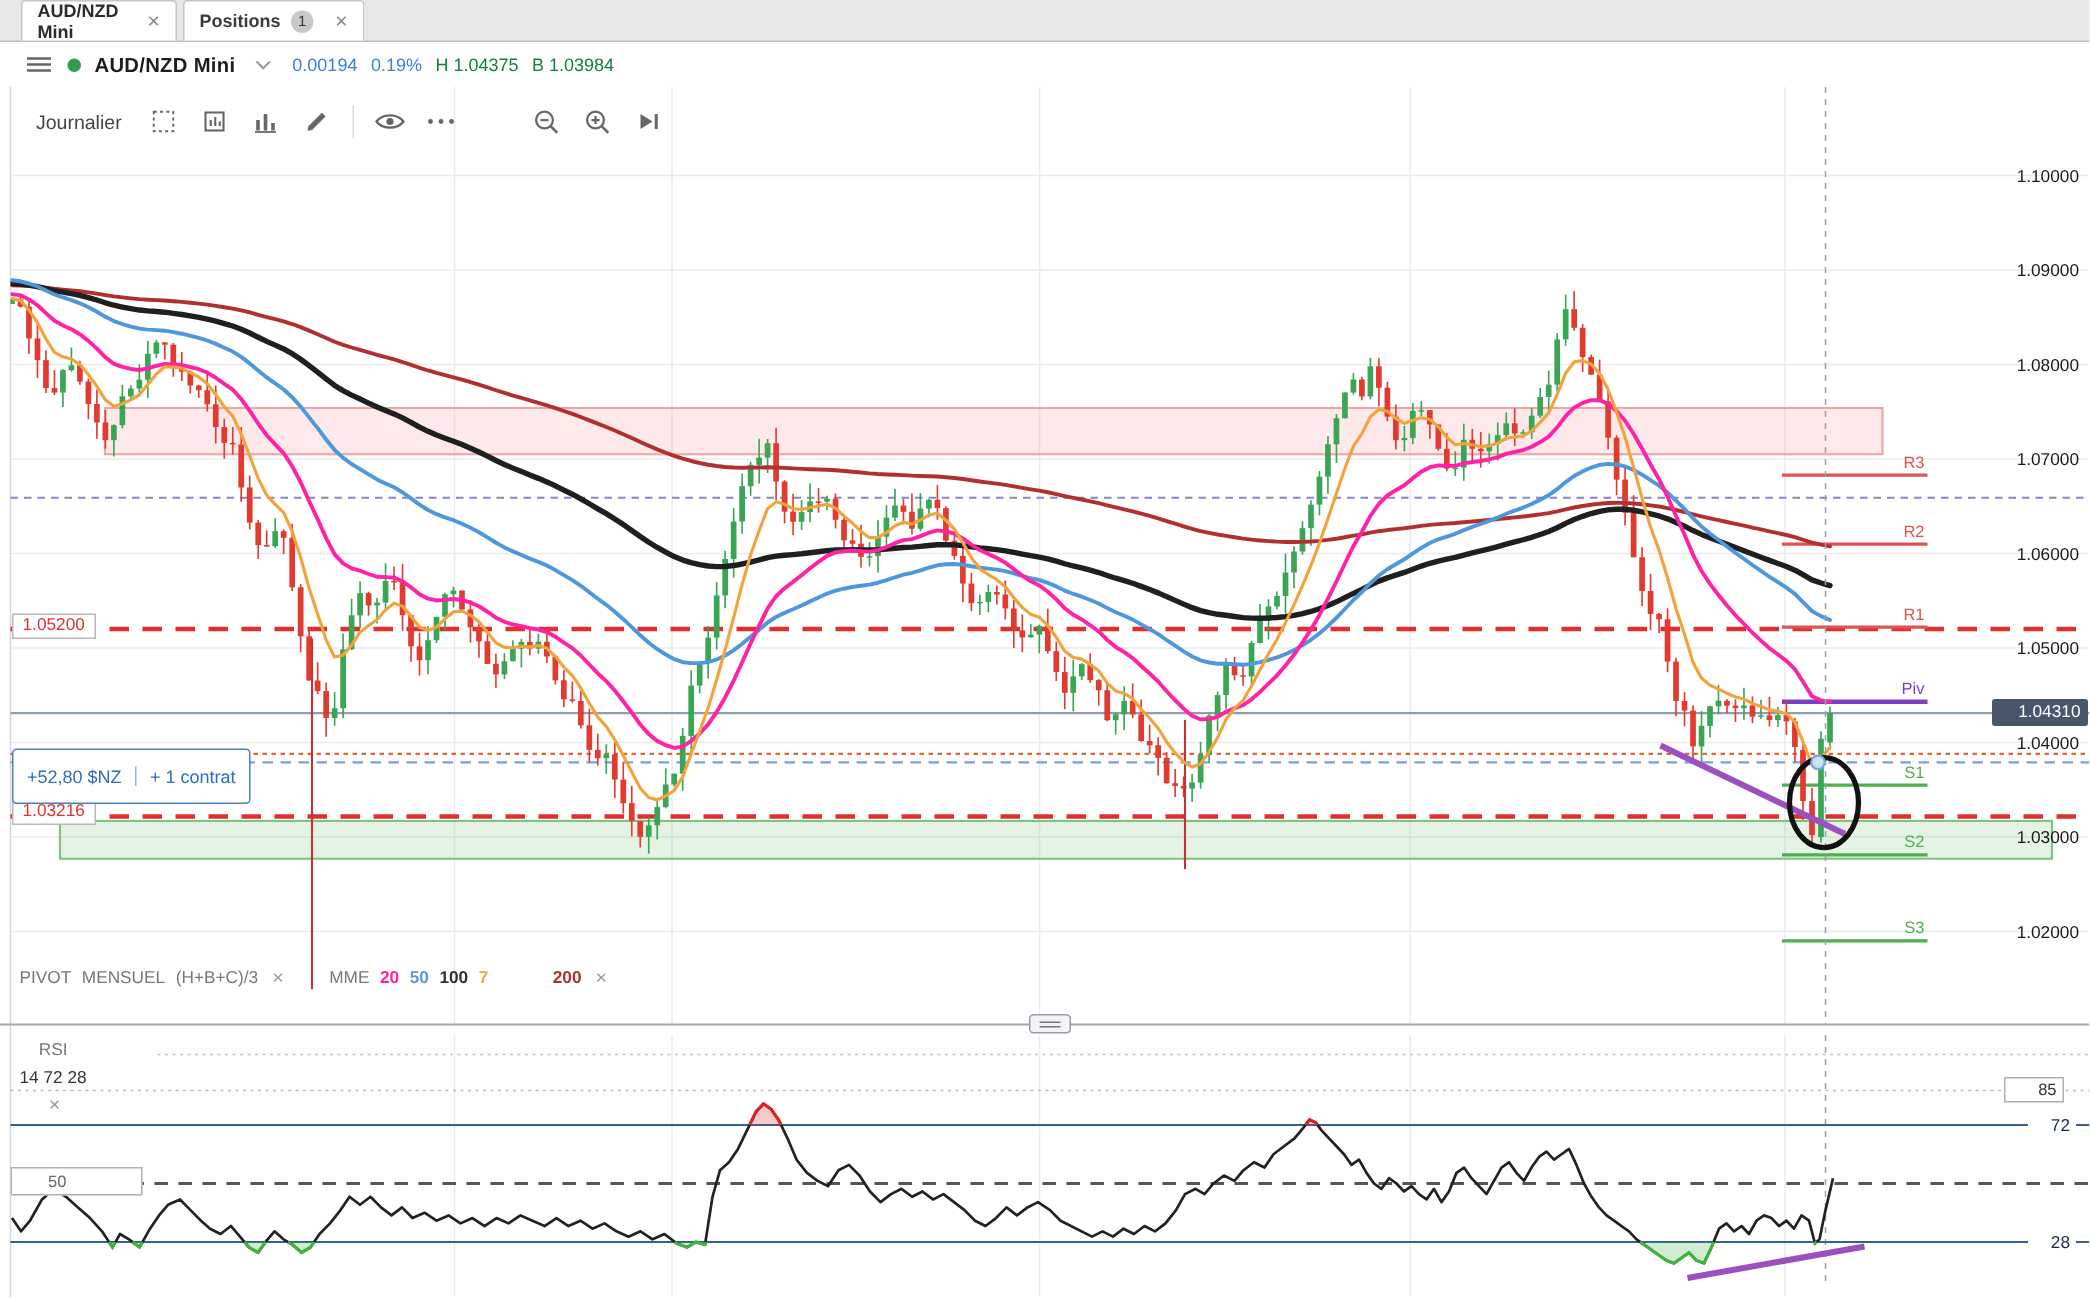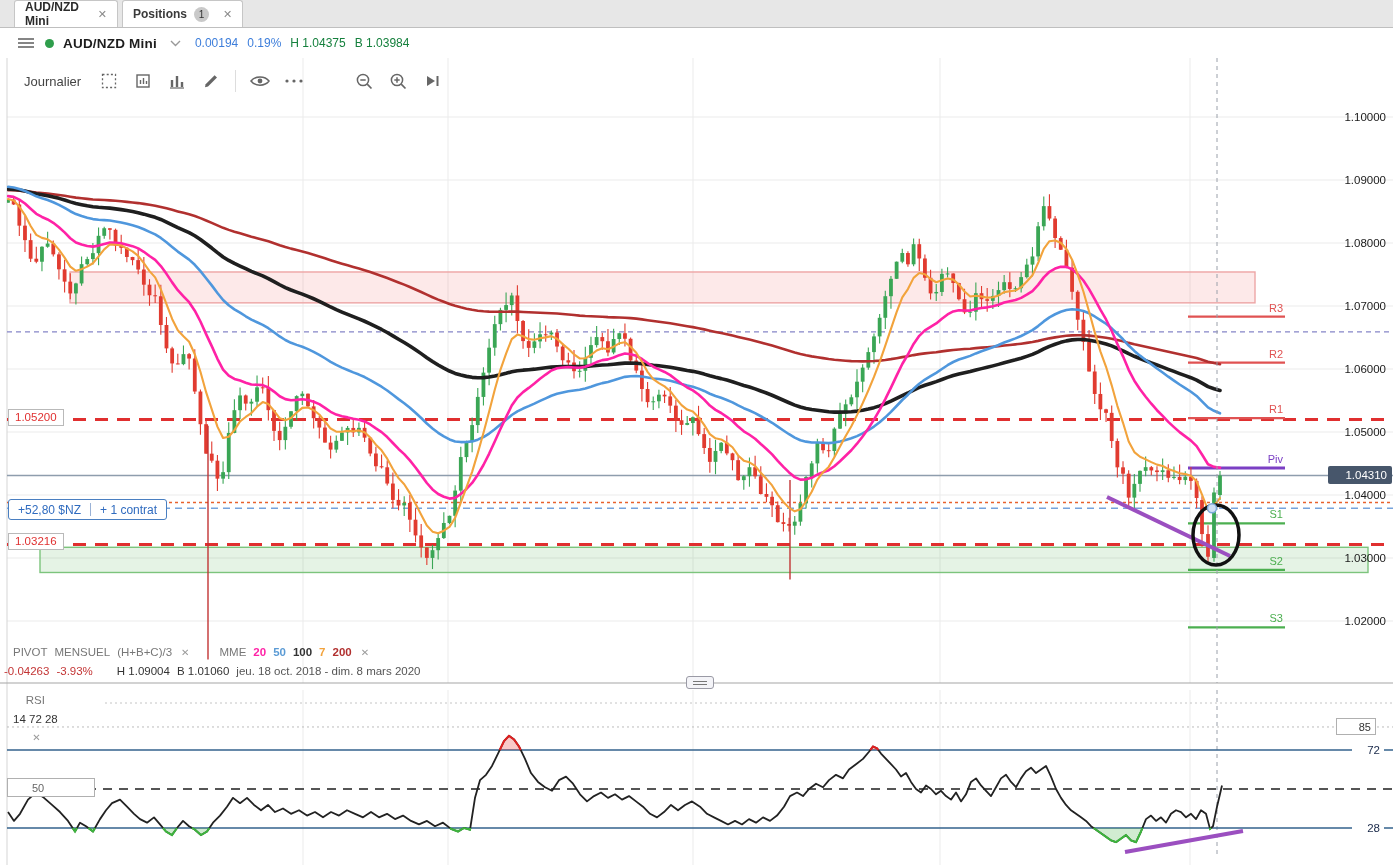--- a/index.html
+++ b/index.html
@@ -33,21 +33,21 @@
   .toolbar { left:24px; top:68px; height:26px; display:flex; align-items:center; gap:14px; }
   .tf { font-size:13px; color:#444; margin-right:4px; cursor:pointer; }
   .tbi { width:20px; height:20px; display:flex; align-items:center; justify-content:center; cursor:pointer; }
   .tbsep { width:1px; height:22px; background:#ddd; }
   .tbgap { width:22px; }
 
   .annot { left:545px; top:91px; font-size:13.5px; font-weight:700; color:#000; }
 
   .pricebox { background:#fff; border:1px solid #b9b9b9; color:#e03030; font-size:11.5px;
     padding:1px 6px 2px 6px; }
-  .posbadge { left:8px; top:499px; height:21px; background:#fff; border:1.5px solid #4a7fc1;
+  .posbadge { left:8px; top:499px; height:37px; background:#fff; border:1.5px solid #4a7fc1;
     border-radius:3px; color:#2f6bbf; font-size:12px; display:flex; align-items:center; padding:0 9px; }
   .posdiv { width:1px; height:13px; background:#9ab2d6; margin:0 9px; }
   .curbadge { left:1328px; top:466px; width:64px; height:18px; background:#47566b; color:#fff;
     font-size:11.5px; display:flex; align-items:center; justify-content:flex-end; padding-right:5px; border-radius:2px; }
 
   .indrow { display:flex; align-items:center; font-size:11.5px; color:#777; gap:7px; white-space:nowrap; }
   .indrow .x { color:#9a9a9a; font-size:10px; margin-left:2px; cursor:pointer; }
   .dk { color:#333; }
   .rd { color:#c33434; }
   .scalebox { background:#fff; border:1px solid #b0b0b0; font-size:11px; color:#333;
@@ -719,31 +719,23 @@
   <span>MENSUEL</span>
   <span>(H+B+C)/3</span>
   <span class="x">✕</span>
   <span style="width:16px;"></span>
   <span>MME</span>
   <span id="mme-periods" style="display:flex;gap:7px;font-weight:600;">
         <span style="color: rgb(255, 34, 166);">20</span>
         <span style="color: rgb(91, 155, 213);">50</span>
         <span style="color: rgb(51, 51, 51);">100</span>
         <span style="color: rgb(242, 163, 60);">7</span>
-        <span style="color: rgb(177, 48, 47);">200</span>
+        <span style="color: rgb(177, 48, 47); margin-left: 36px;">200</span>
       </span>
   <span class="x">✕</span>
-</div>
-<div class="ov indrow" style="left:4px;top:665px;">
-  <span class="rd">-0.04263</span>
-  <span class="rd">-3.93%</span>
-  <span style="width:10px;"></span>
-  <span class="dk">H 1.09004</span>
-  <span class="dk">B 1.01060</span>
-  <span style="color:#555;">jeu. 18 oct. 2018 - dim. 8 mars 2020</span>
 </div>
 <div class="ov indrow" style="left:13px;top:694px;flex-direction:column;">
   <span>RSI</span>
   <span class="dk">14  72  28</span>
   <span class="x">✕</span>
 </div>
 
 <div class="ov scalebox" style="left:1336px;top:718px;width:40px;height:17px;justify-content:flex-end;padding-right:4px;">85</div>
 <div class="ov scalebox" style="left:7px;top:778px;width:88px;height:19px;padding-left:24px;color:#666;">50</div>
 

